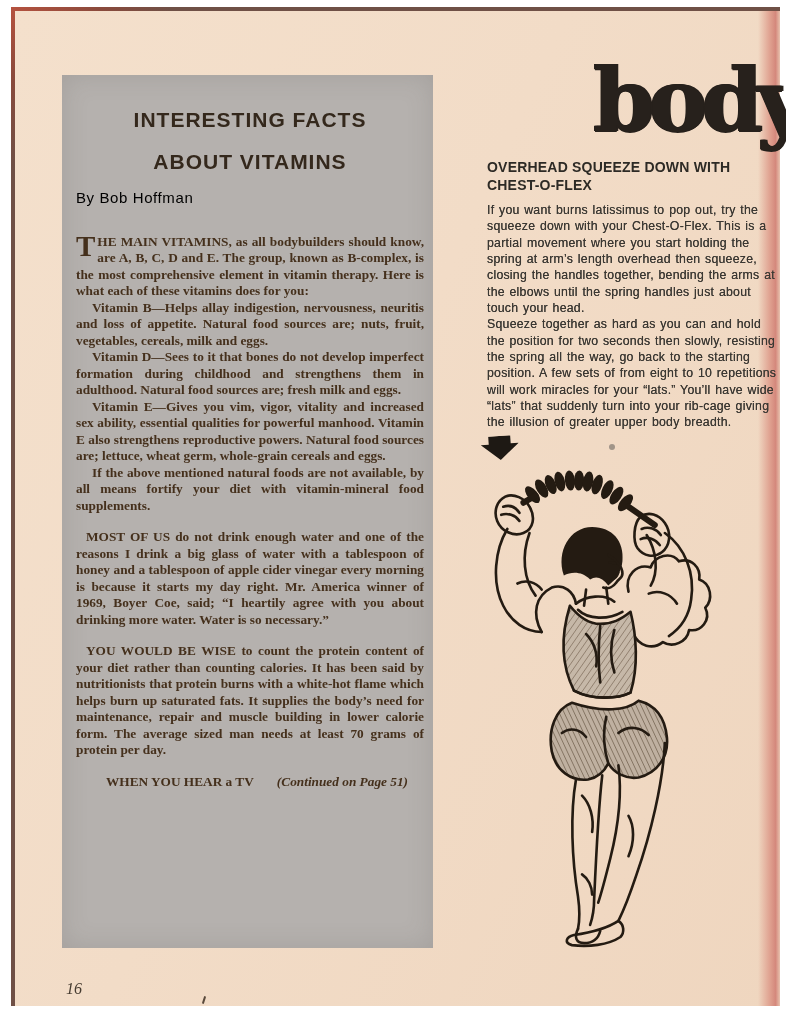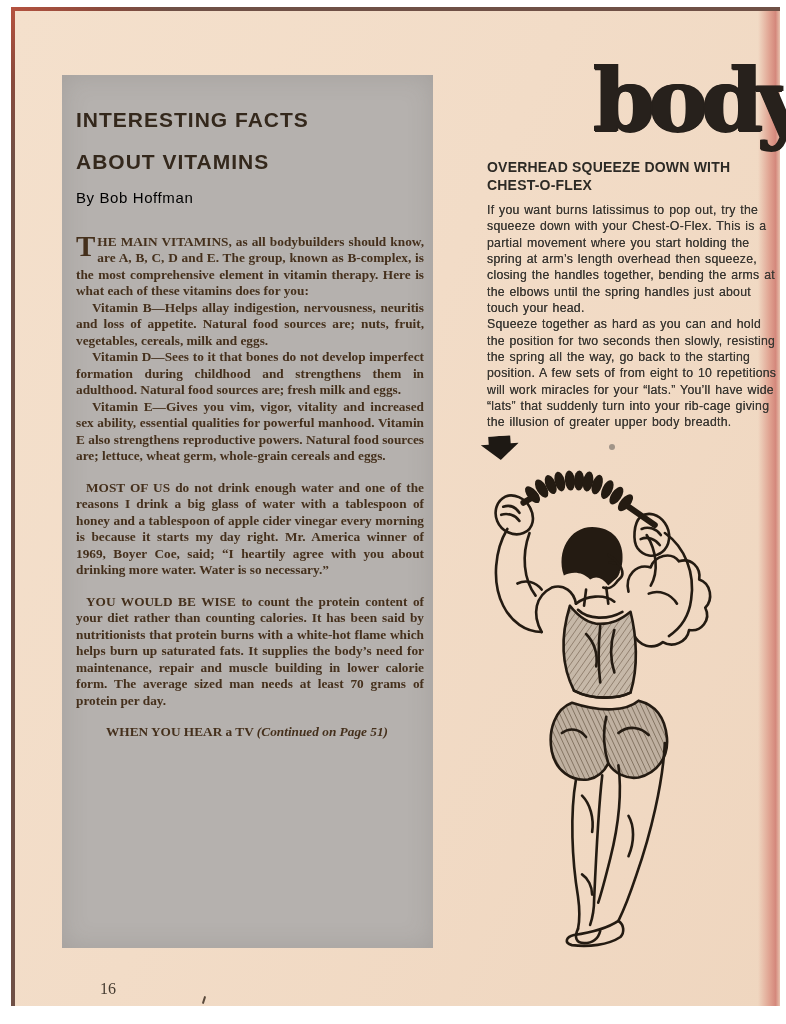--- a/index.html
+++ b/index.html
@@ -30,21 +30,21 @@
 
   
   .panel{
     position:absolute;left:62px;top:75px;width:371px;height:873px;
     background:#b5b1ae;
     box-shadow:inset 0 0 26px rgba(90,84,78,.18);
     box-sizing:border-box;
     padding:24px 9px 0 14px;
   }
   .panel h1{
-    margin:0;
+    margin:0;text-align:center;
     font-family:"Liberation Sans",sans-serif;font-weight:bold;
     font-size:21px;line-height:42px;letter-spacing:1px;
     color:#34281c;
   }
   .byline{
     margin:6px 0 0 0;text-align:left;
     font-family:"Liberation Sans",sans-serif;
     font-size:15px;letter-spacing:.6px;color:#000000;
   }
   .body-copy{
@@ -53,21 +53,21 @@
     text-align:justify;color:#45301c;
   }
   .body-copy p{margin:0;}
   .body-copy .indent{text-indent:16px;}
   .dropcap{
     float:left;font-size:29px;line-height:23px;
     padding:1px 2px 0 0;font-weight:bold;
   }
   .spaced{margin-top:15px !important;text-indent:10px;}
   .closing{text-indent:30px;}
-  .closing em{font-weight:bold;}
+  .closing em{font-weight:bold;margin-left:20px;}
 
   
   .masthead{
     position:absolute;left:593px;top:56px;margin:0;
     font-family:"DejaVu Serif",serif;font-weight:bold;
     font-size:88px;line-height:1;letter-spacing:-6px;color:#27211c;
     text-shadow:1.5px 0 0 #27211c,-1px 0 0 #27211c,0 1px 0 #27211c;
   }
   .col{
     position:absolute;left:487px;top:158px;width:293px;
@@ -90,21 +90,21 @@
   }
   .speck-tick{
     position:absolute;left:203px;top:996px;width:2px;height:8px;
     background:#5a4a3c;transform:rotate(18deg);border-radius:1px;
   }
 
   .figure{position:absolute;left:477px;top:460px;}
 
   .folio{
     position:absolute;left:66px;top:980px;
-    font-size:16px;color:#463c31;margin-left:34px;
+    font-style:italic;font-size:16px;color:#463c31;
   }
 </style>
 </head>
 <body>
 
 <div class="scan">
 
   <div class="paper"></div>
   <div class="edge-top"></div>
   <div class="edge-left"></div>
@@ -119,20 +119,21 @@
 
     <div class="body-copy">
       <p class="lead">
         <span class="dropcap">T</span><span>HE MAIN VITAMINS, as all bodybuilders should know, are A, B, C, D and E. The group, known as B-complex, is the most comprehensive element in vitamin therapy. Here is what each of these vitamins does for you:</span>
       </p>
 
       <div>
           <p class="indent">Vitamin B—Helps allay indigestion, nervousness, neuritis and loss of appetite. Natural food sources are; nuts, fruit, vegetables, cereals, milk and eggs.</p>
           <p class="indent">Vitamin D—Sees to it that bones do not develop imperfect formation during childhood and strengthens them in adulthood. Natural food sources are; fresh milk and eggs.</p>
           <p class="indent">Vitamin E—Gives you vim, vigor, vitality and increased sex ability, essential qualities for powerful manhood. Vitamin E also strengthens reproductive powers. Natural food sources are; lettuce, wheat germ, whole-grain cereals and eggs.</p>
+          <p class="indent">If the above mentioned natural foods are not available, by all means fortify your diet with vitamin-mineral food supplements.</p>
         </div>
 
       <p class="spaced">
         <strong>MOST OF US</strong><span> do not drink enough water and one of the reasons I drink a big glass of water with a tablespoon of honey and a tablespoon of apple cider vinegar every morning is because it starts my day right. Mr. America winner of 1969, Boyer Coe, said; “I heartily agree with you about drinking more water. Water is so necessary.”</span>
       </p>
 
       <p class="spaced">
         <strong>YOU WOULD BE WISE</strong><span> to count the protein content of your diet rather than counting calories. It has been said by nutritionists that protein burns with a white-hot flame which helps burn up saturated fats. It supplies the body’s need for maintenance, repair and muscle building in lower calorie form. The average sized man needs at least 70 grams of protein per day.</span>
       </p>
 

